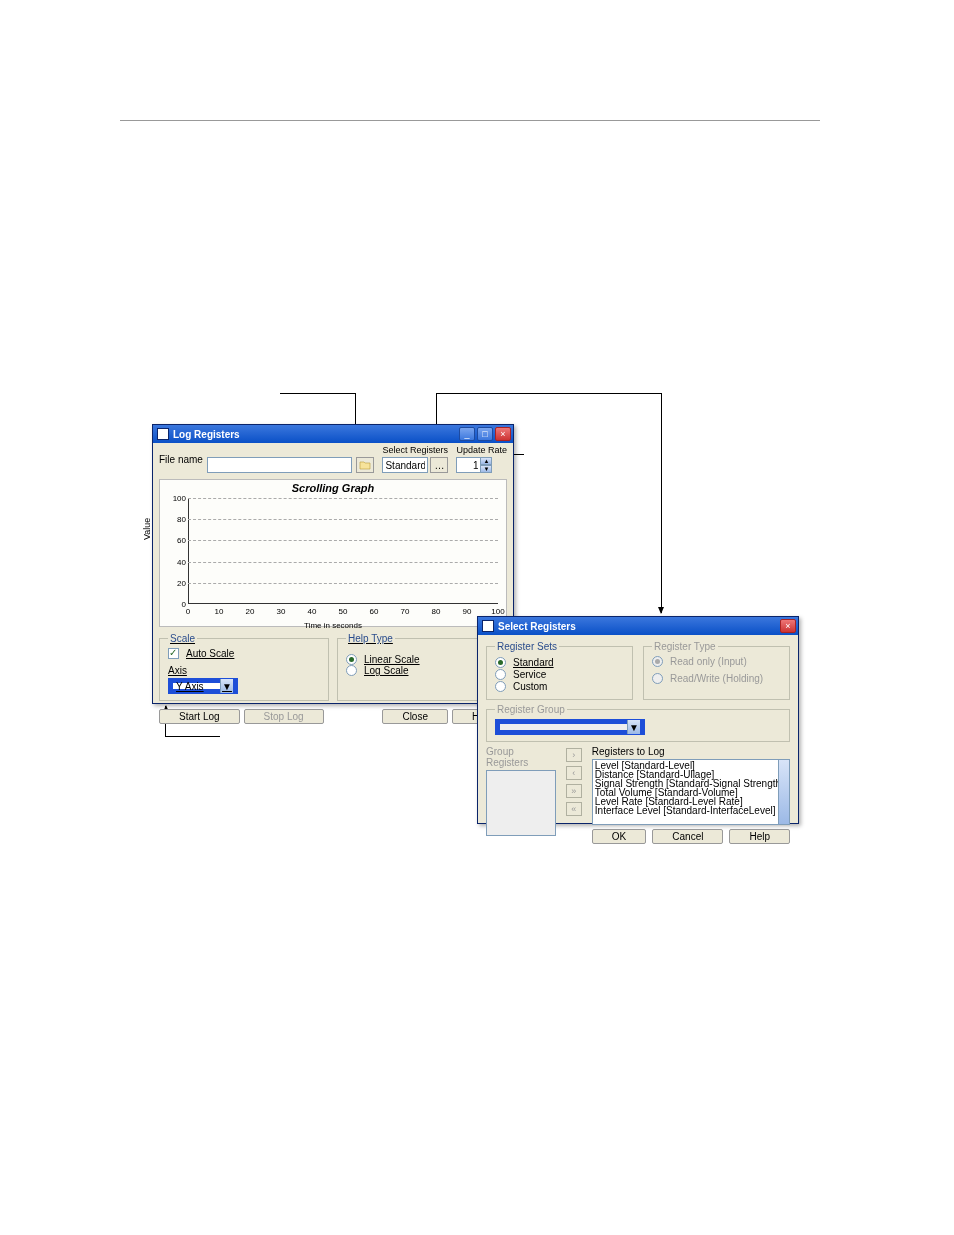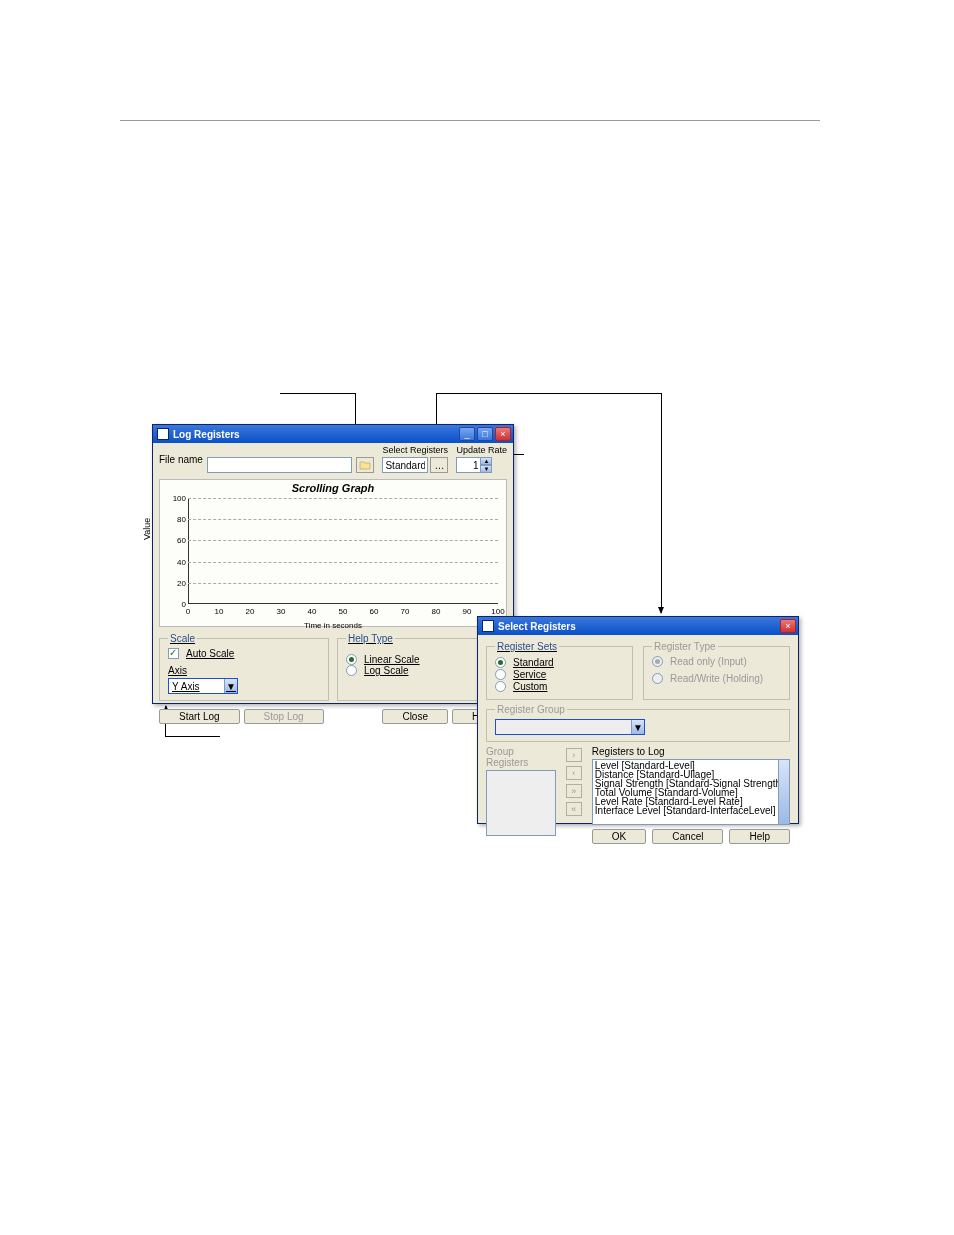--- a/index.html
+++ b/index.html
@@ -18,21 +18,21 @@
   
   .arrow-v { position: absolute; width: 1px; background: #000; }
   .arrow-v::after { content: ""; position: absolute; bottom: -1px; left: -3px; width: 0; height: 0; border-left: 3.5px solid transparent; border-right: 3.5px solid transparent; border-top: 7px solid #000; }
   .arrow-h { position: absolute; height: 1px; background: #000; }
   .arrow-h.left::after  { content: ""; position: absolute; left: -1px;  top: -3px; width: 0; height: 0; border-top: 3.5px solid transparent; border-bottom: 3.5px solid transparent; border-right: 7px solid #000; }
 
   
   .btn { background: #ece9d8; border: 1px solid #999; border-radius: 2px; padding: 1px 19px; min-width: 46px; cursor: default; }
   .btn.disabled { color: #999; }
   .input { background: #fff; border: 1px solid #7f9db9; height: 16px; padding: 0 2px; }
-  .combo { background: #fff; border: 1px solid #1d4ed8; height: 16px; display: flex; align-items: center; }
+  .combo { background: #fff; border: 5px solid #1d4ed8; height: 16px; display: flex; align-items: center; }
   .combo .cval { flex: 1; padding: 0 3px; }
   .combo .carrow { width: 13px; height: 14px; background: linear-gradient(#d8e4f8,#9cb9e6); border-left: 1px solid #7f9db9; display: flex; align-items: center; justify-content: center; }
   .spinner { display: flex; }
   .spinner .input { width: 24px; text-align: right; border-right: none; }
   .sbtns { display: flex; flex-direction: column; }
   .sbtn { width: 12px; height: 8px; background: linear-gradient(#d8e4f8,#9cb9e6); border: 1px solid #7f9db9; display: flex; align-items: center; justify-content: center; font-size: 6px; line-height: 1; }
   fieldset { border: 1px solid #c0c0b0; padding: 4px 8px 6px; margin: 0; }
   legend { color: #2a4c8c; padding: 0 2px; }
   .row { display: flex; align-items: center; gap: 4px; }
 
@@ -216,21 +216,21 @@
 <div class="window selwin">
   <div class="titlebar">
     <span class="ticon"></span>
     <span class="title">Select Registers</span>
     <span class="wbtns">
       <span class="wbtn close">×</span>
     </span>
   </div>
   <div class="selbody">
     <div class="selrow">
-      <fieldset class="regset" style="flex:1;text-decoration:underline;">
+      <fieldset class="regset" style="flex:1;">
         <legend>Register Sets</legend>
         <div class="row">
           <span class="radio sel"></span>
           <span style="text-decoration:underline;">Standard</span>
         </div>
         <div class="row">
           <span class="radio"></span>
           <span>Service</span>
         </div>
         <div class="row">

